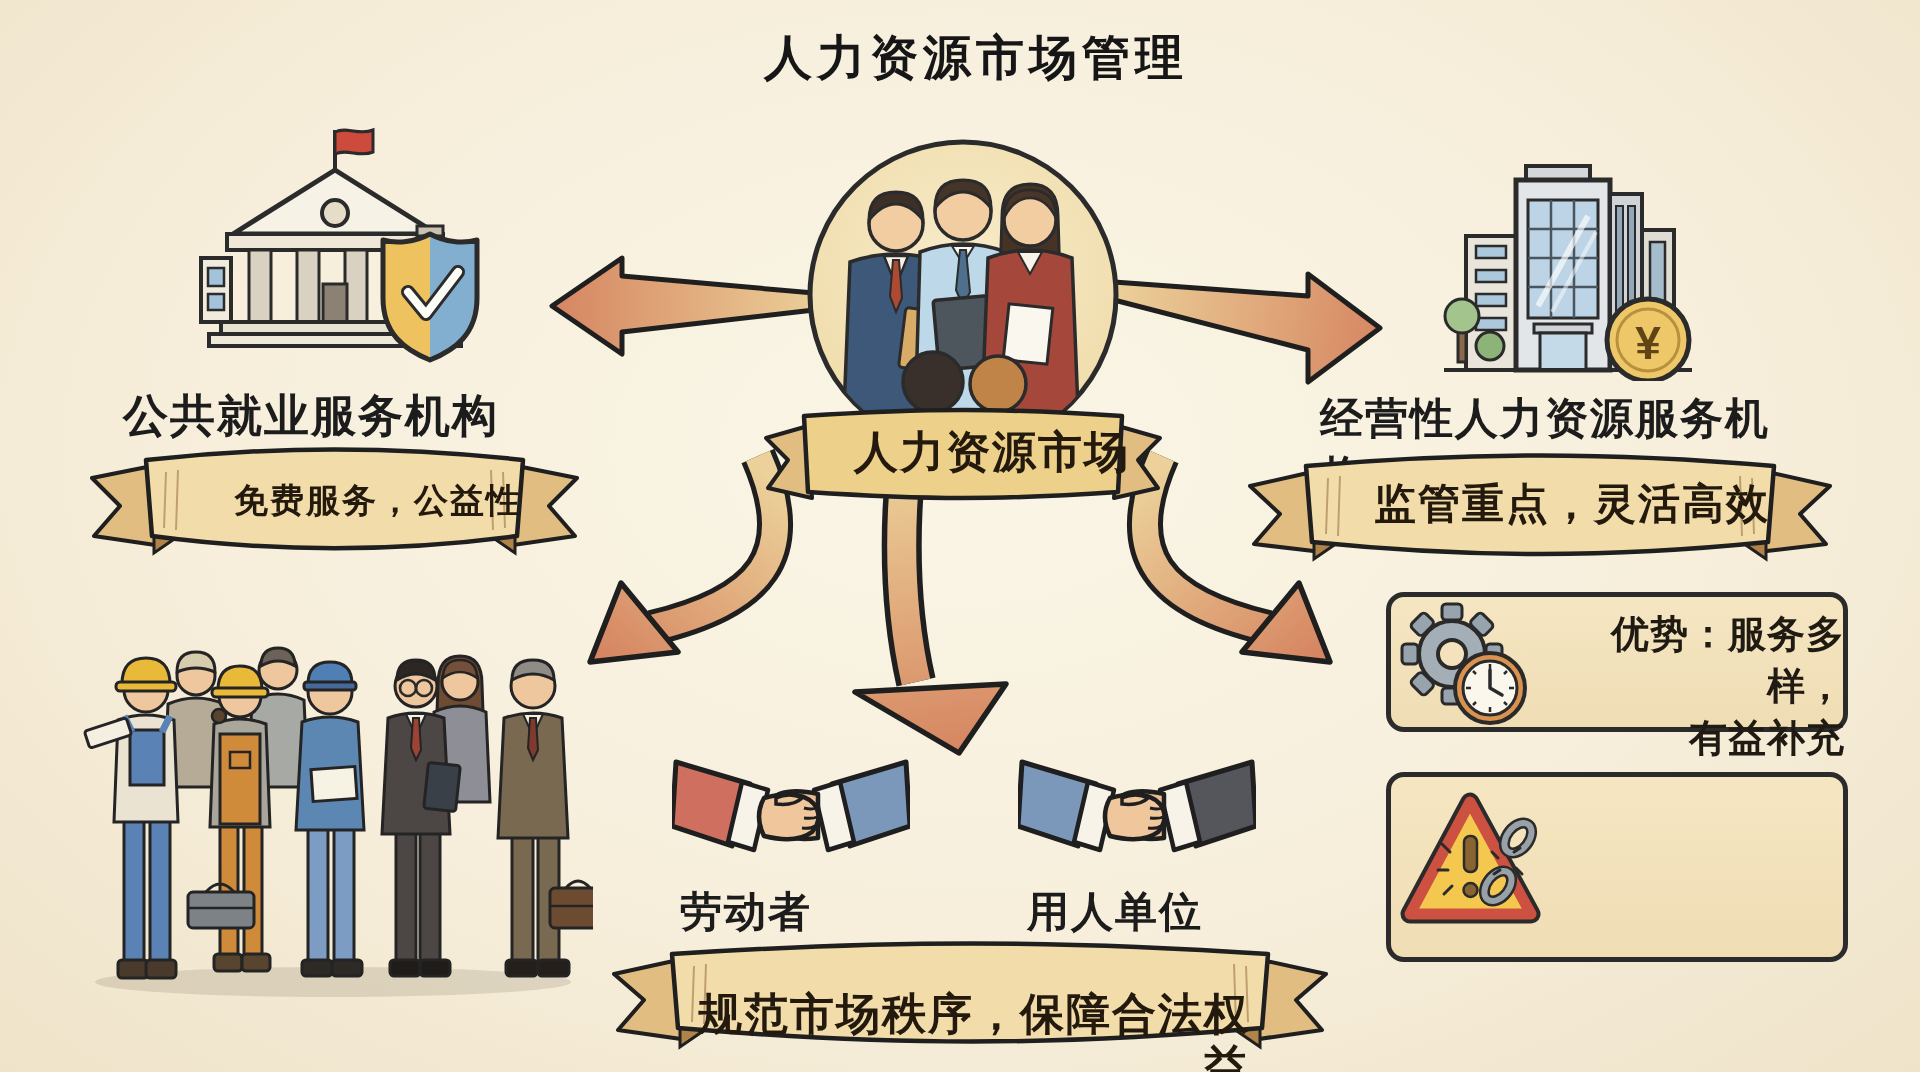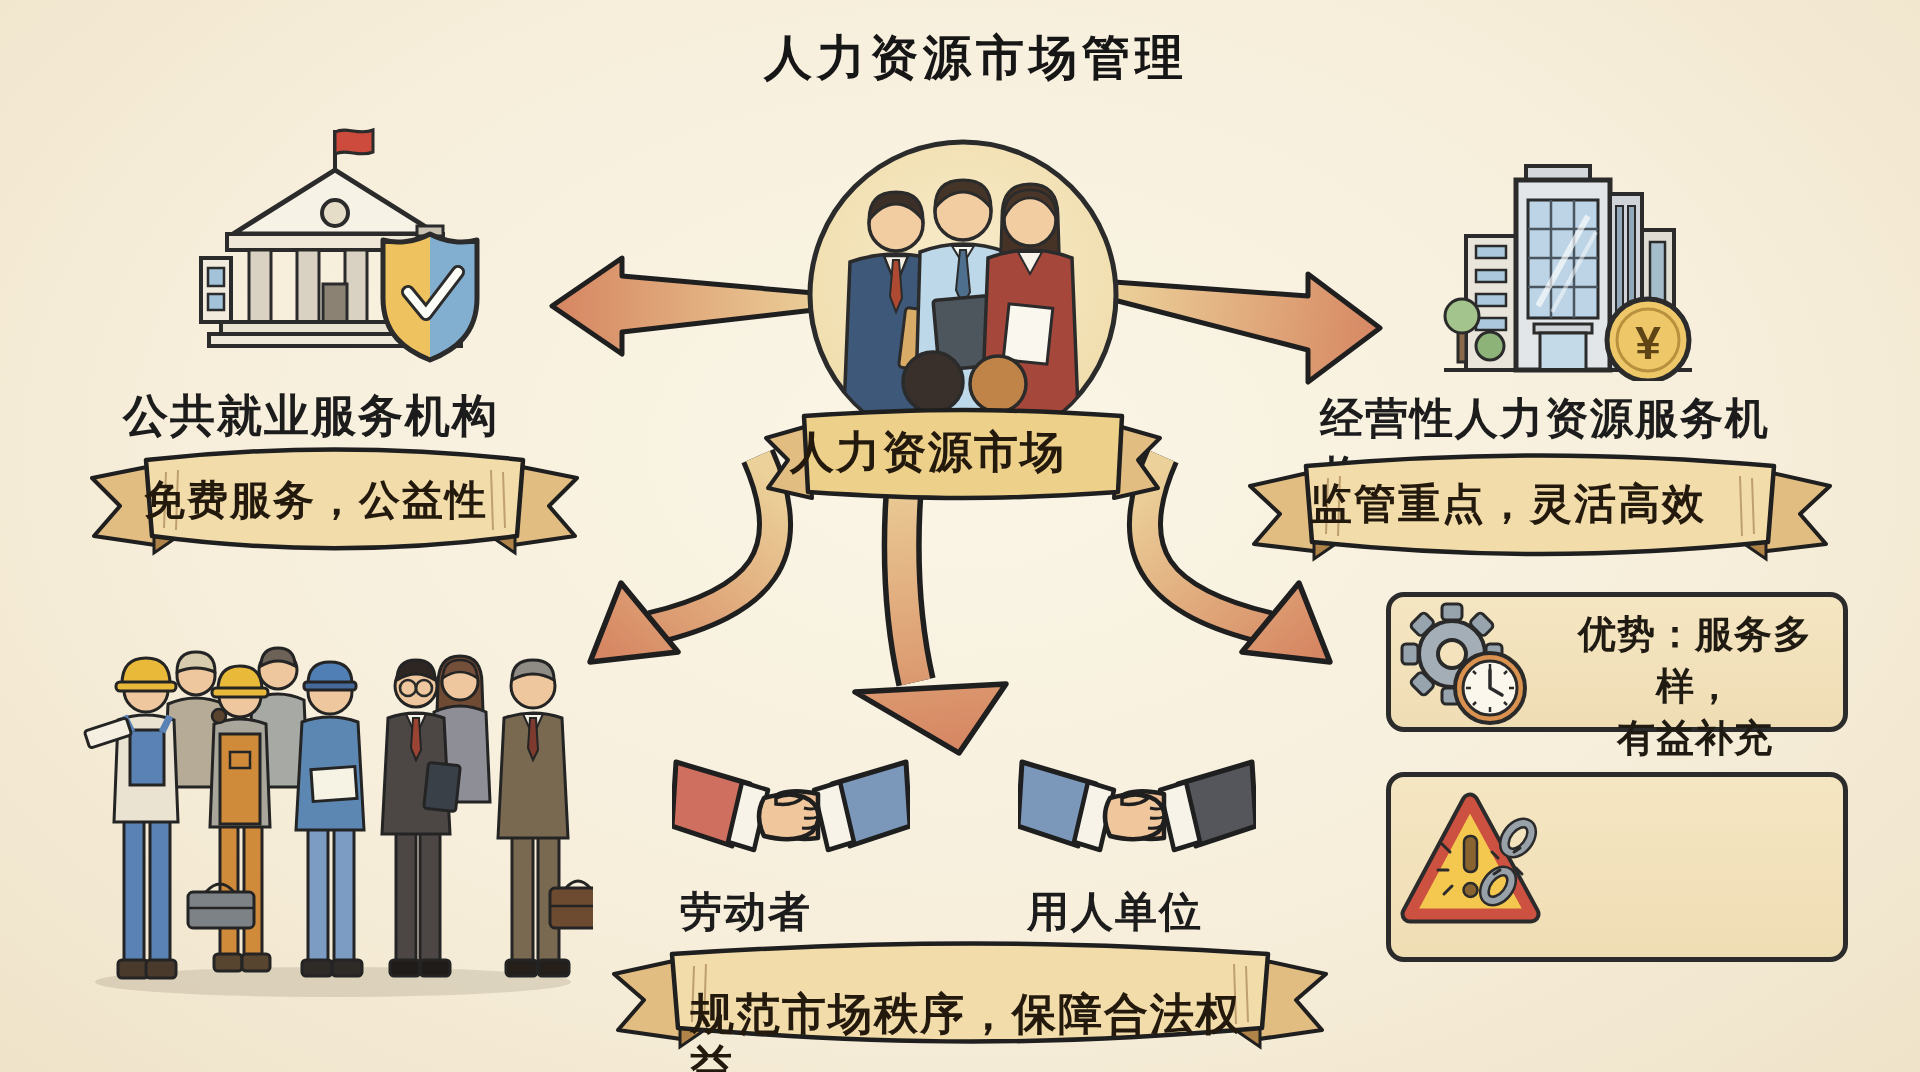--- a/index.html
+++ b/index.html
@@ -2,23 +2,23 @@
 <html><head>
 <meta charset="utf-8">
 <style>
   html,body{margin:0;padding:0;background:#d9d0ba;}
   #canvas{position:relative;width:1920px;height:1072px;overflow:hidden;
     background:radial-gradient(ellipse at 50% 42%, #faf5e6 0%, #f7efdc 55%, #efe3c9 100%);
     font-family:"Liberation Sans","DejaVu Sans",sans-serif;color:#1f1a12;}
   .abs{position:absolute;}
   .title{left:16px;top:26px;width:1920px;text-align:center;font-size:48px;font-weight:700;letter-spacing:5px;color:#161616;}
   .label{font-weight:800;color:#1c1c1c;letter-spacing:2px;}
-  .banner-text{font-weight:800;color:#231a0d;text-align:left;letter-spacing:2px;}
+  .banner-text{font-weight:800;color:#231a0d;text-align:right;letter-spacing:2px;}
   .box{border:5px solid #2b2b2b;border-radius:18px;background:linear-gradient(180deg,#f5e6c2,#efddb4);box-sizing:border-box;}
-  .box-text{font-weight:800;color:#1f1a12;text-align:center;white-space:pre-line;letter-spacing:1px;}
+  .box-text{font-weight:800;color:#1f1a12;text-align:right;white-space:pre-line;letter-spacing:1px;}
   svg{display:block;}
 </style>
 </head>
 <body>
 
 <div id="canvas">
 
   <div class="abs title">人力资源市场管理</div>
 
   <svg class="abs" style="left:0;top:0" width="1920" height="1072" viewBox="0 0 1920 1072">
@@ -102,21 +102,21 @@
   <div class="abs label" style="left:123px;top:386px;width:440px;font-size:45px">公共就业服务机构</div>
 
   <svg class="abs" style="left:82px;top:440px" width="505" height="118" viewBox="0 0 505 118">
     <polygon points="70,26 10,38 38,66 12,96 80,106" fill="#e2bd82" stroke="#1f1f1f" stroke-width="4" stroke-linejoin="round"></polygon>
     <polygon points="435,26 495,38 467,66 493,96 425,106" fill="#e2bd82" stroke="#1f1f1f" stroke-width="4" stroke-linejoin="round"></polygon>
     <polygon points="72,88 72,113 98,95" fill="#b08349" stroke="#1f1f1f" stroke-width="3"></polygon>
     <polygon points="433,88 433,113 407,95" fill="#b08349" stroke="#1f1f1f" stroke-width="3"></polygon>
     <path d="M64,20 C190,6 315,6 441,20 L435,96 C315,112 190,112 70,96 Z" fill="#f2dcaa" stroke="#1f1f1f" stroke-width="4.5" stroke-linejoin="round"></path>
     <path d="M84,32 L82,88 M96,30 L94,90 M421,32 L423,88 M409,30 L411,90" stroke="#9c7845" stroke-width="2" opacity="0.6"></path>
   </svg>
-  <div class="abs banner-text" style="left:144px;top:472px;width:370px;font-size:41px;line-height:56px">免费服务，公益性</div>
+  <div class="abs banner-text" style="left:152px;top:472px;width:370px;font-size:34px;line-height:56px">免费服务，公益性</div>
 
   <svg class="abs" style="left:798px;top:130px" width="330" height="330" viewBox="0 0 330 330">
     <defs>
       <radialGradient id="cg" cx="0.5" cy="0.42" r="0.75">
         <stop offset="0" stop-color="#f8eccb"></stop>
           <stop offset="1" stop-color="#eed9a4"></stop>
       </radialGradient>
       <clipPath id="cclip">
           <circle cx="165" cy="165" r="152"></circle>
         </clipPath>

